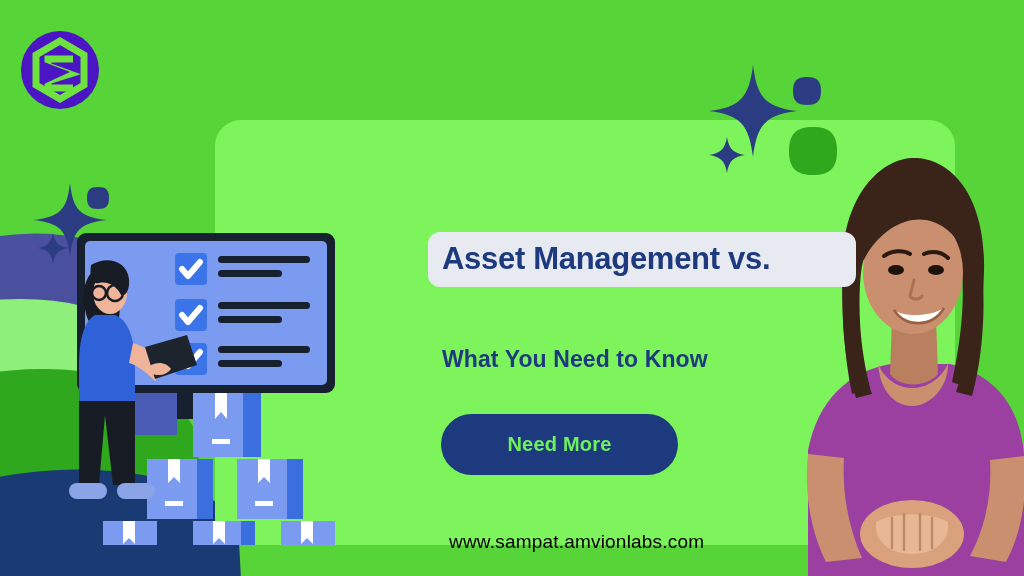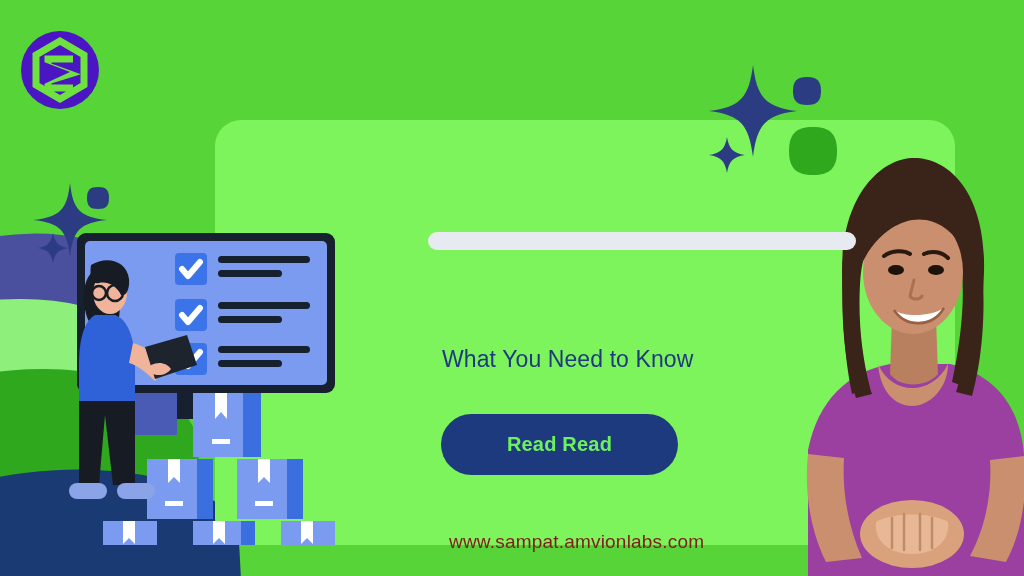--- a/index.html
+++ b/index.html
@@ -41,32 +41,32 @@
     position:absolute;left:428px;top:232px;width:428px;
     background:#e8eaf2;border-radius:12px;
     padding:8px 14px 10px 14px;box-sizing:border-box;
   }
   .title-line{
     color:#1e3a7f;font-weight:bold;font-size:31px;line-height:1.20;
     letter-spacing:-0.3px;white-space:nowrap;
   }
   .subtitle{
     position:absolute;left:442px;top:346px;
-    color:#1e3a7f;font-weight:normal;font-size:23px;letter-spacing:0.1px;
+    color:#1e3a7f;font-weight:bold;font-size:23px;letter-spacing:0.1px;
   }
   .cta{
     position:absolute;left:441px;top:414px;width:237px;height:61px;
     background:#1e3a7f;border-radius:31px;border:none;cursor:pointer;
     color:#6ef25c;font-family:"Liberation Sans", sans-serif;
     font-weight:bold;font-size:20px;letter-spacing:0.2px;
     display:flex;align-items:center;justify-content:center;
   }
   .url{
     position:absolute;left:449px;top:531px;
-    color:#7f1d1d;font-size:19px;letter-spacing:0.2px;
+    color:#000000;font-size:19px;letter-spacing:0.2px;
   }
 </style>
 </head>
 <body>
 
 <div class="banner">
 
   <div class="wave-layer">
     <div class="wave wave-purple"></div>
     <div class="wave wave-lightgreen"></div>
@@ -203,21 +203,22 @@
       <path d="M8 304 C4 340 10 380 26 412 L62 408 C48 376 42 342 44 308 Z" fill="#c98f6e"></path>
       <path d="M224 306 C228 344 222 382 206 412 L170 406 C186 376 192 342 190 310 Z" fill="#c98f6e"></path>
 
       <ellipse cx="112" cy="384" rx="52" ry="34" fill="#d9a27c"></ellipse>
       <path d="M76 372 C92 362 132 362 148 372 C150 390 136 404 112 404 C88 404 74 390 76 372 Z" fill="#e8b896"></path>
       <path d="M92 368 L92 398 M104 364 L104 400 M120 364 L120 400 M132 368 L132 398" stroke="#c08a66" stroke-width="2.5" fill="none" stroke-linecap="round"></path>
     </svg>
   </div>
 
   <div class="title-box">
+    <div class="title-line">Asset Management vs.</div>
   </div>
 
   <div class="subtitle">What You Need to Know</div>
 
-  <button class="cta">Read Read</button>
+  <button class="cta">Need More</button>
 
   <div class="url">www.sampat.amvionlabs.com</div>
 
 </div>
 
 </body></html>

